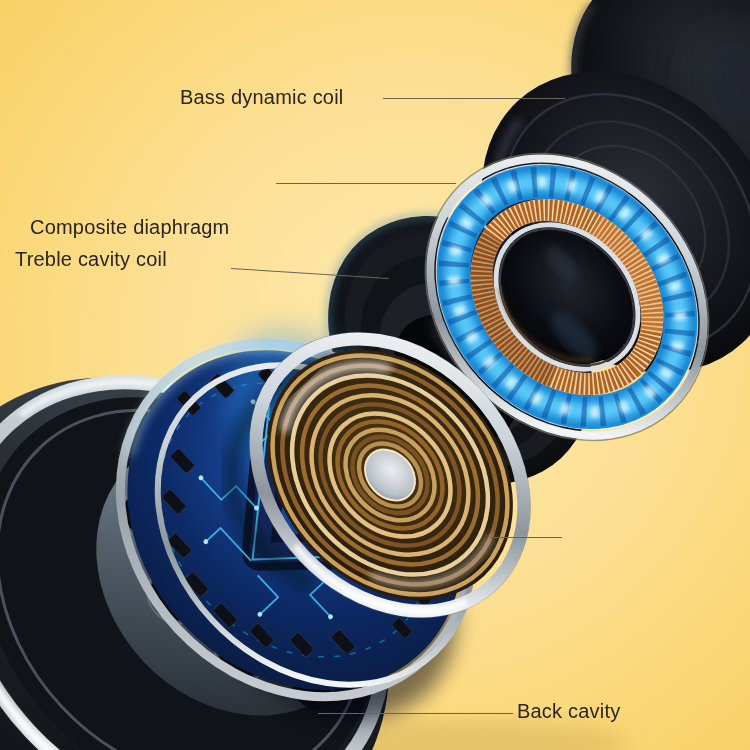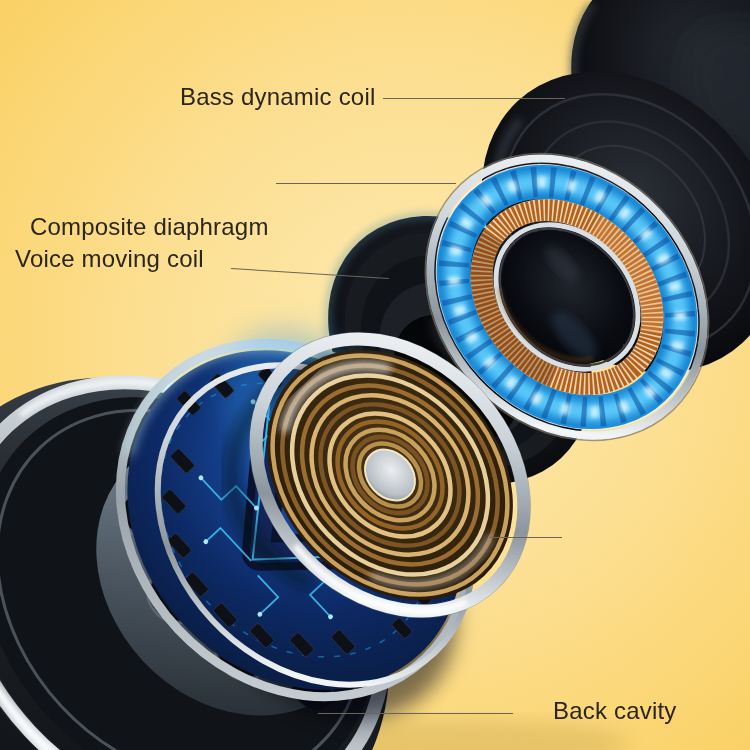--- a/index.html
+++ b/index.html
@@ -1,32 +1,32 @@
 <!DOCTYPE html>
 <html><head>
 <meta charset="utf-8">
 <title>Exploded driver view</title>
 <style>
   html,body{margin:0;padding:0;background:#f9ce5e;}
   .stage{position:relative;width:750px;height:750px;overflow:hidden;
          font-family:"Liberation Sans",sans-serif;}
   .stage svg{position:absolute;left:0;top:0;}
-  .label{position:absolute;font-size:24px;line-height:26px;color:#2a251d;
+  .label{position:absolute;font-size:20px;line-height:26px;color:#2a251d;
          white-space:nowrap;letter-spacing:.2px;}
   .leader{position:absolute;height:1px;background:#6a6557;transform-origin:left center;}
   #line-bass{left:383px;top:98px;width:182px;}
   #lbl-bass{left:180px;top:84px;}
   #line-composite{left:276px;top:183px;width:180px;}
   #lbl-composite{left:30px;top:166px;margin-top:48px;}
   #line-treble{left:231px;top:268px;width:158px;transform:rotate(3.6deg);}
   #lbl-treble{left:15px;top:246px;}
   #line-voice{left:490px;top:537px;width:72px;}
   #lbl-voice{left:564px;top:526px;}
   #line-back{left:318px;top:713px;width:195px;}
-  #lbl-back{left:517px;top:698px;margin-left:36px;}
+  #lbl-back{left:517px;top:698px;}
 </style>
 </head>
 <body>
 
 <div class="stage">
 
 <svg width="750" height="750" viewBox="0 0 750 750">
   <defs>
     <radialGradient id="bgGrad" cx="55%" cy="46%" r="78%">
       <stop offset="0" stop-color="#fdeab0"></stop>
@@ -274,16 +274,16 @@
 </svg>
 
   <div class="leader" id="line-bass"></div>
   <div class="leader" id="line-composite"></div>
   <div class="leader" id="line-treble"></div>
   <div class="leader" id="line-voice"></div>
   <div class="leader" id="line-back"></div>
 
   <div class="label" id="lbl-bass">Bass dynamic coil</div>
   <div class="label" id="lbl-composite">Composite diaphragm</div>
-  <div class="label" id="lbl-treble">Voice moving coil</div>
+  <div class="label" id="lbl-treble">Treble cavity coil</div>
   <div class="label" id="lbl-back">Back cavity</div>
 
 </div>
 
 </body></html>

